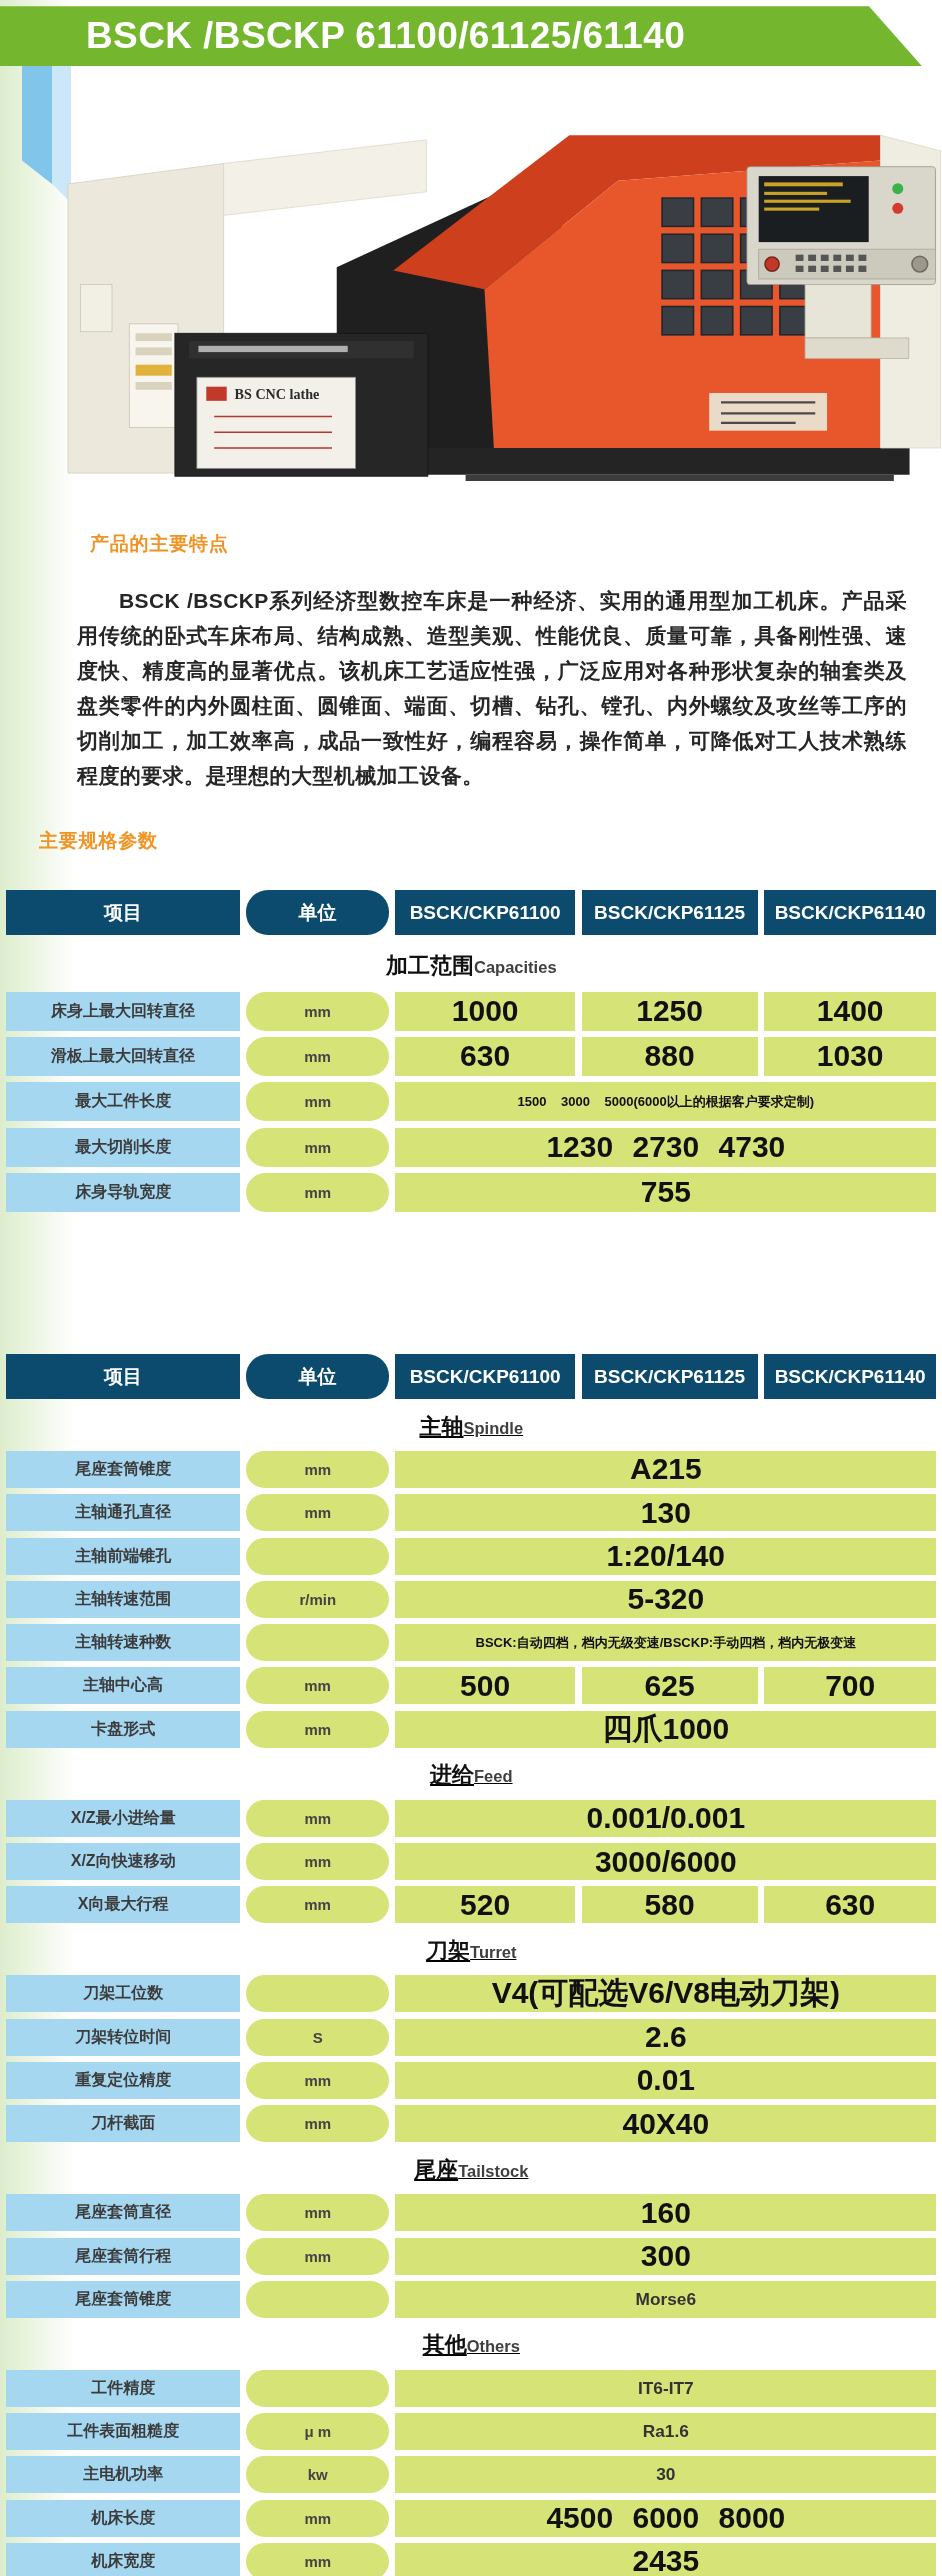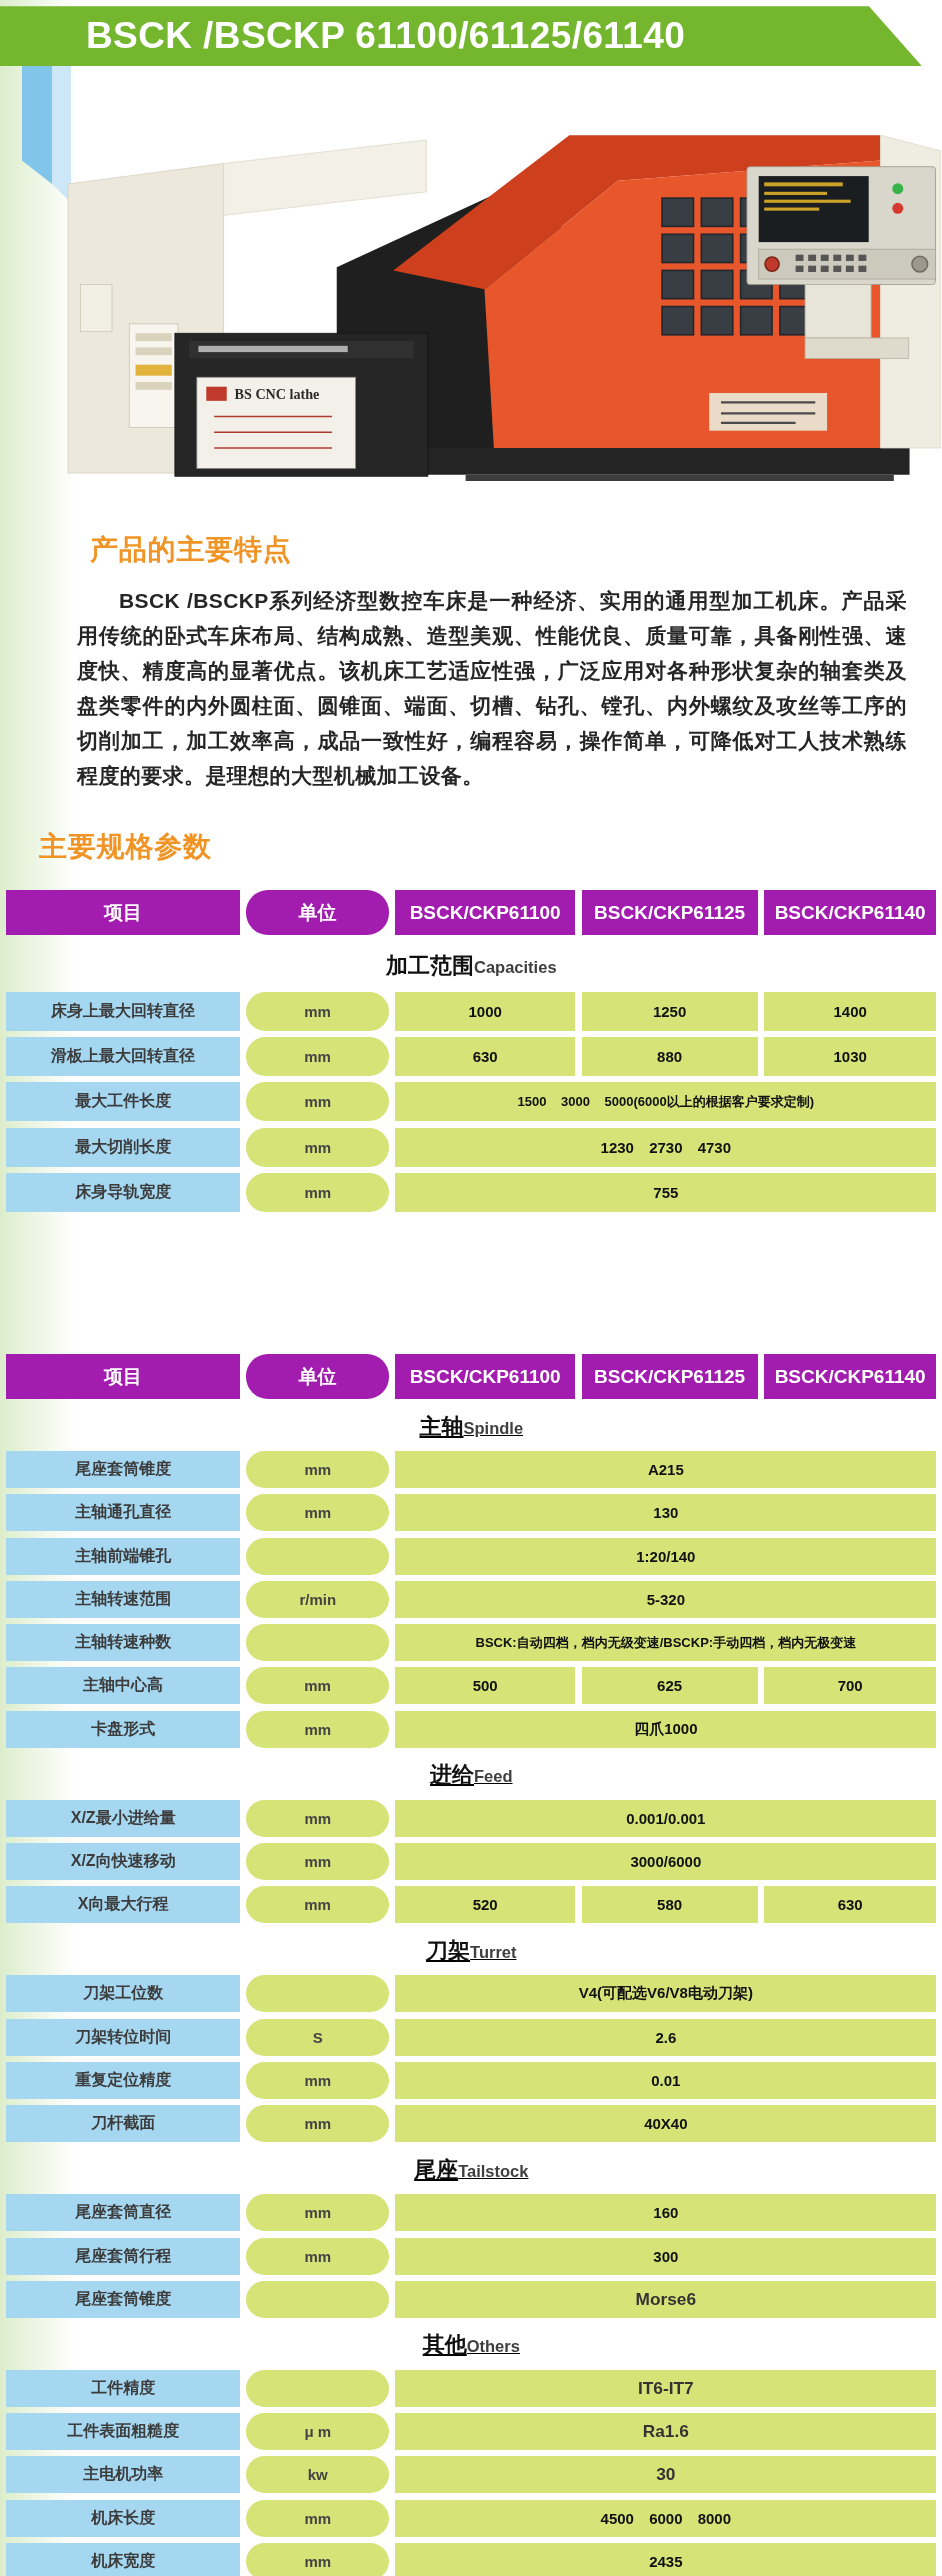--- a/index.html
+++ b/index.html
@@ -22,45 +22,45 @@
   .ribbon { position:absolute; z-index:1; }
   #ribbon-dark  { left:22px; top:66px; width:30px; height:118px; background:#82c5ea;
     clip-path:polygon(0 0,100% 0,100% 100%,0 80%); }
   #ribbon-light { left:52px; top:66px; width:19px; height:137px; background:#cce7f7;
     clip-path:polygon(0 0,100% 0,100% 100%,0 86%); }
 
   
   #photo { position:absolute; left:57px; top:88px; width:884px; height:397px; z-index:2; }
 
   
-  .orange-heading { position:absolute; color:#f09426; font-weight:800; font-size:28px; z-index:2; letter-spacing:0.8px; }
+  .orange-heading { position:absolute; color:#f09426; font-weight:800; font-size:19px; z-index:2; letter-spacing:0.8px; }
   #feat-heading { left:90px; top:531px; }
   #spec-heading { left:39px;  top:828px; }
 
   
   #feat-text { position:absolute; left:77px; top:583px; width:830px; z-index:2;
     font-size:21px; line-height:35px; color:#262626; font-weight:600;
     text-align:justify; text-indent:2em; letter-spacing:0.4px; }
 
   
   .spec-table { position:absolute; left:6.3px; width:930px; z-index:2; }
   #table1 { top:890px; }
   #table2 { top:1354px; }
 
   .t-row { display:flex; gap:6.3px; margin-top:6.3px; }
   .t-row.t-head { margin-top:0; }
   .t-cell { display:flex; align-items:center; justify-content:center; text-align:center; }
   .c1 { width:236px; } .c2 { width:144px;border-radius:22px; }
   .c3 { width:182px; } .c4 { width:178px; } .c5 { width:174px; }
   .cspan { width:546px; }
 
-  .t-cell.h   { background:#a21caf; color:#ffffff; font-weight:bold; font-size:19px; height:45px; }
+  .t-cell.h   { background:#0c4a6e; color:#ffffff; font-weight:bold; font-size:19px; height:45px; }
   .t-cell.lab { background:#a5d7f1; color:#3c3c3c; font-weight:600; font-size:16px; }
   .t-cell.unit{ background:#d6e377; color:#444444; font-weight:600; font-size:15px; }
-  .t-cell.val { background:#d6e377; color:#111111; font-weight:bold; font-size:15px; }
+  .t-cell.val { background:#d6e377; color:#111111; font-weight:bold; font-size:30px; }
   .t-cell.val.md { font-size:13px; }
   .t-cell.val.sm { font-size:17.3px; font-weight:600; color:#333333; }
   .t-cell.val.cspan { word-spacing:11px; }
 
   #table1 .t-row:not(.t-head) .t-cell { height:39px; }
   #table2 .t-row:not(.t-head) .t-cell { height:37px; }
 
   .t-section { display:flex; align-items:baseline; justify-content:center; }
   #table1 .t-section { padding:15.7px 0 4.7px 0; }
   #table2 .t-section { padding:12.6px 0 3.1px 0;text-decoration:underline; }

